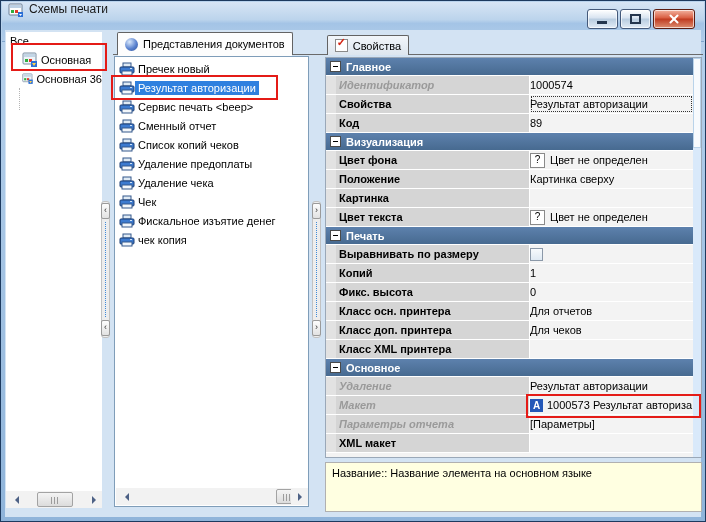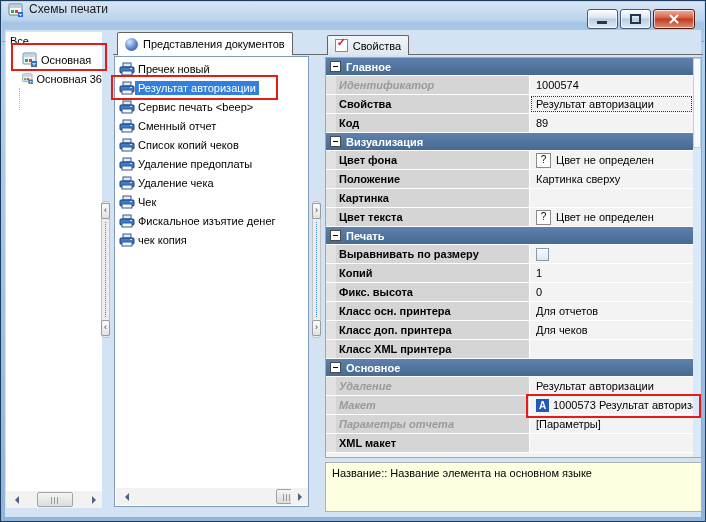--- a/index.html
+++ b/index.html
@@ -74,21 +74,21 @@
           border:1px solid #b9d3ea;box-sizing:border-box;}
   .grp{height:18px;background:linear-gradient(#5d81ad,#476a90);color:#fff;font-weight:bold;
        display:flex;align-items:center;padding-left:4px;border-bottom:1px solid #fff;box-sizing:border-box;}
   .collapse-box{width:9px;height:9px;background:#fff;border:1px solid #4a4a4a;margin-right:5px;
                 position:relative;box-sizing:content-box;}
   .collapse-box i{position:absolute;left:2px;top:4px;width:5px;height:1px;background:#000;}
   .prow{display:flex;height:19px;border-bottom:1px solid #fff;box-sizing:border-box;}
   .plabel{width:204px;flex:0 0 204px;background:linear-gradient(90deg,#e2e2e2 0 10px,#d5d5d5 10px);
           display:flex;align-items:center;padding-left:13px;border-right:1px solid #fff;
           overflow:hidden;white-space:nowrap;box-sizing:border-box;font-weight:bold;}
-  .pvalue{flex:1;background:#f3f3f3;display:flex;align-items:center;padding-left:6px;
+  .pvalue{flex:1;background:#f3f3f3;display:flex;align-items:center;padding-left:0;
           overflow:hidden;white-space:nowrap;}
   .prow.readonly .plabel span{color:#9a9a9a;font-style:italic;}
   .prow.focused .pvalue{outline:1px dotted #333;outline-offset:-2px;}
   .qbox{width:13px;height:13px;border:1px solid #8a8a8a;background:#fff;text-align:center;
         line-height:12px;font-size:10px;margin-right:5px;flex:0 0 auto;cursor:pointer;}
   .abox{width:13px;height:13px;background:#2458b8;color:#fff;font-weight:bold;text-align:center;
         line-height:13px;font-size:10px;margin-right:4px;flex:0 0 auto;}
   .cbx{width:13px;height:13px;border:1px solid #8b98a8;background:linear-gradient(#f7fafc,#dfe9f3);
        box-sizing:border-box;cursor:pointer;}
   

